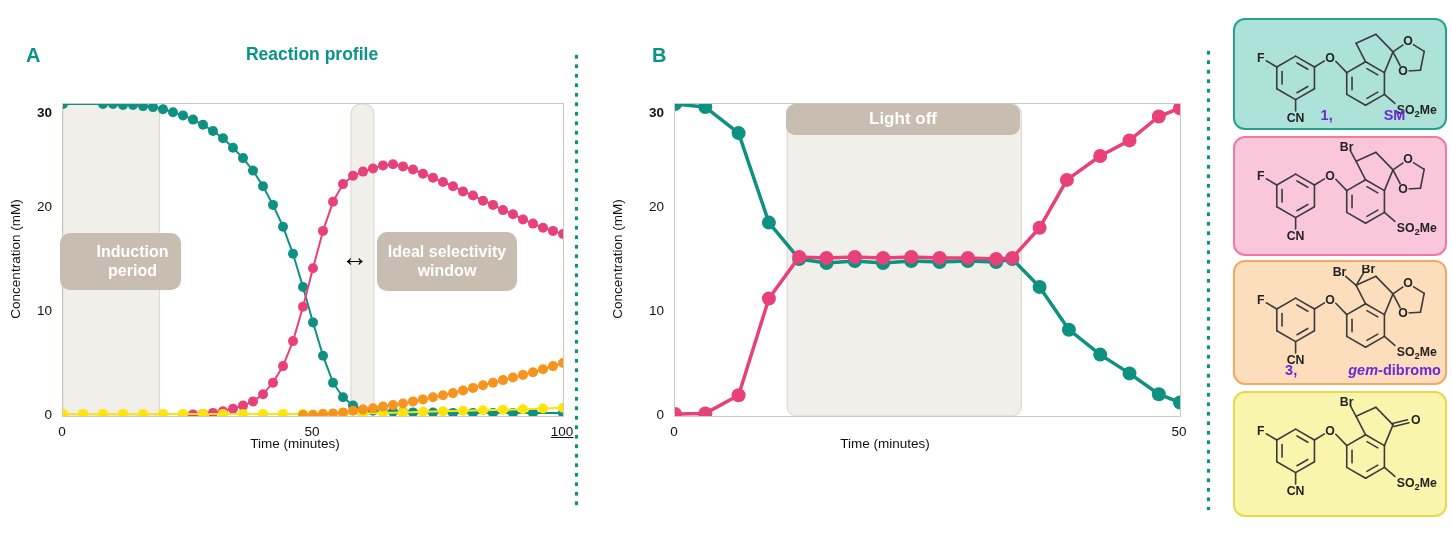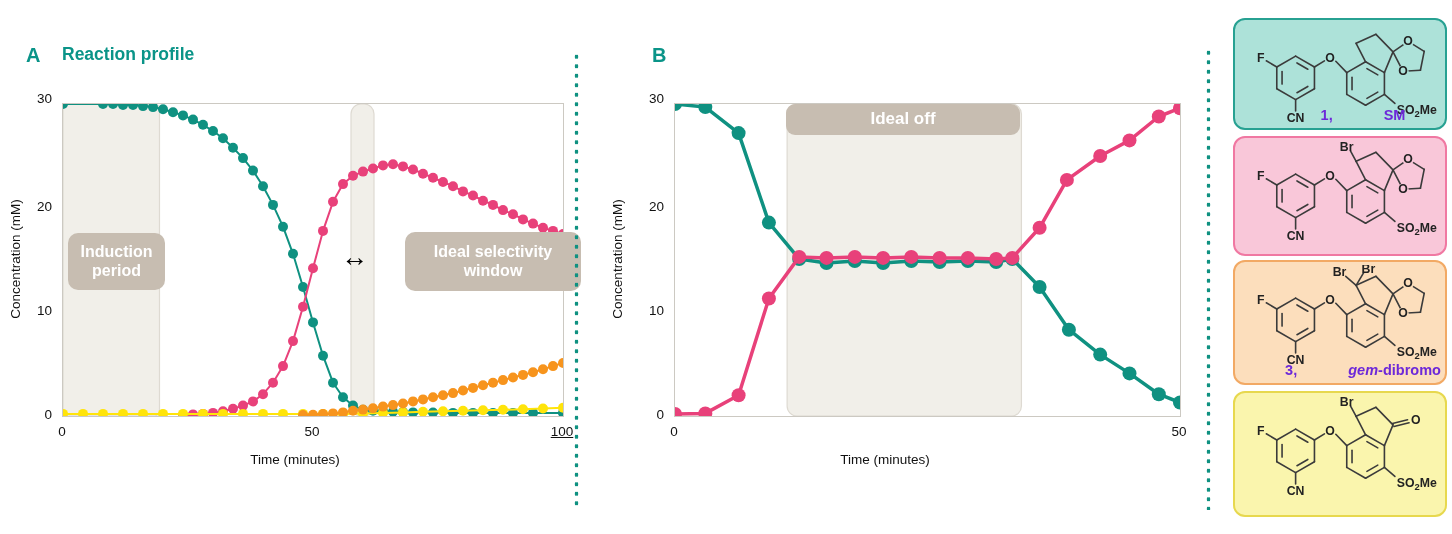--- a/index.html
+++ b/index.html
@@ -4,41 +4,41 @@
 <style>
   html,body{margin:0;padding:0;background:#fff;}
   .canvas{position:relative;width:1452px;height:534px;background:#fff;overflow:hidden;
           font-family:"Liberation Sans",sans-serif;color:#222;}
   .panel{position:absolute;top:0;height:534px;}
   #panelA{left:0;width:600px;}
   #panelB{left:600px;width:610px;}
   .panel-letter{position:absolute;font-size:20px;font-weight:bold;color:#0a9488;}
   #panelA .panel-letter{left:26px;top:44px;}
   #panelB .panel-letter{left:52px;top:44px;}
-  .panel-title{position:absolute;top:44px;font-size:17.5px;font-weight:bold;color:#0a9488;text-align:left;}
+  .panel-title{position:absolute;top:44px;font-size:17.5px;font-weight:bold;color:#0a9488;text-align:center;}
   #panelA .panel-title{left:62px;width:500px;}
   #panelB .panel-title{left:40px;width:505px;}
   .plot{position:absolute;top:103px;border:1px solid #ccc9c2;background:#fff;}
   #panelA .plot{left:62px;width:500px;height:312px;}
   #panelB .plot{left:74px;width:505px;height:312px;}
   .plot svg{display:block;width:100%;height:100%;}
   .ytick{position:absolute;width:34px;text-align:right;font-size:13.5px;line-height:16px;color:#111;}
   #panelA .ytick{left:18px;}
   #panelB .ytick{left:30px;}
-  .yt0{top:91px;} .yt1{top:199px;} .yt2{top:303px;text-align:right;} .yt3{top:407px;}
+  .yt0{top:105px;font-weight:bold;} .yt1{top:199px;} .yt2{top:303px;text-align:right;} .yt3{top:407px;}
   .xtick{position:absolute;top:424px;width:44px;text-align:center;font-size:13.5px;color:#111;}
   .ylabel{position:absolute;top:259px;transform:translate(-50%,-50%) rotate(-90deg);
           white-space:nowrap;font-size:13.5px;color:#111;}
   #panelA .ylabel{left:15px;} #panelB .ylabel{left:17px;}
-  .xlabel{position:absolute;top:452px;width:500px;text-align:center;font-size:13.5px;color:#111;}
+  .xlabel{position:absolute;top:436px;width:500px;text-align:center;font-size:13.5px;color:#111;}
   #panelA .xlabel{left:45px;} #panelB .xlabel{left:35px;}
   .anno{position:absolute;background:#c7bdb1;color:#fff;font-weight:bold;border-radius:10px;
         display:flex;align-items:center;justify-content:center;text-align:center;line-height:1.18;}
-  #induction-label{left:68px;top:233px;width:97px;height:57px;font-size:16px;}
-  #window-label{left:377px;top:232px;width:176px;height:59px;font-size:16px;margin-left:28px;}
+  #induction-label{left:60px;top:233px;width:97px;height:57px;font-size:16px;padding-left:24px;}
+  #window-label{left:377px;top:232px;width:140px;height:59px;font-size:16px;}
   #lightoff-label{left:186px;top:104px;width:234px;height:31px;font-size:17px;border-radius:9px;}
   .arrow{position:absolute;left:341px;top:244px;font-size:27px;font-weight:bold;color:#000;line-height:1;}
   .dotted{position:absolute;width:5px;
           background-image:radial-gradient(circle,#0f9181 1.8px,rgba(0,0,0,0) 2.1px);
           background-size:5px 9.5px;background-repeat:repeat-y;}
   #divider1{left:574px;top:52px;height:456px;}
   #divider2{left:1206px;top:48px;height:462px;}
   #legend{position:absolute;left:1225px;top:0;width:227px;height:534px;}
   .legend-box{position:absolute;left:8px;width:214px;border:2px solid;border-radius:12px;box-sizing:border-box;}
   #box0{top:18px;height:112px;} #box1{top:136px;height:120px;}
@@ -266,21 +266,21 @@
           <circle cx="337.3" cy="153.9" r="7" fill="#e8417a"></circle>
           <circle cx="364.6" cy="123.8" r="7" fill="#e8417a"></circle>
           <circle cx="391.9" cy="75.9" r="7" fill="#e8417a"></circle>
           <circle cx="425.2" cy="52.0" r="7" fill="#e8417a"></circle>
           <circle cx="454.5" cy="36.4" r="7" fill="#e8417a"></circle>
           <circle cx="483.8" cy="12.5" r="7" fill="#e8417a"></circle>
           <circle cx="505.0" cy="4.2" r="7" fill="#e8417a"></circle>
         </svg>
     </div>
 
-    <div class="anno" id="lightoff-label">Ideal off</div>
+    <div class="anno" id="lightoff-label">Light off</div>
 
     <div class="xtick" style="left:52px;">0</div>
     <div class="xtick" style="left:557px;">50</div>
     <div class="xlabel">Time (minutes)</div>
   </section>
 
   <div class="dotted" id="divider2"></div>
 
   <aside id="legend">
     <div class="legend-box" id="box0" style="background: rgb(173, 226, 217); border-color: rgb(39, 161, 146);">

